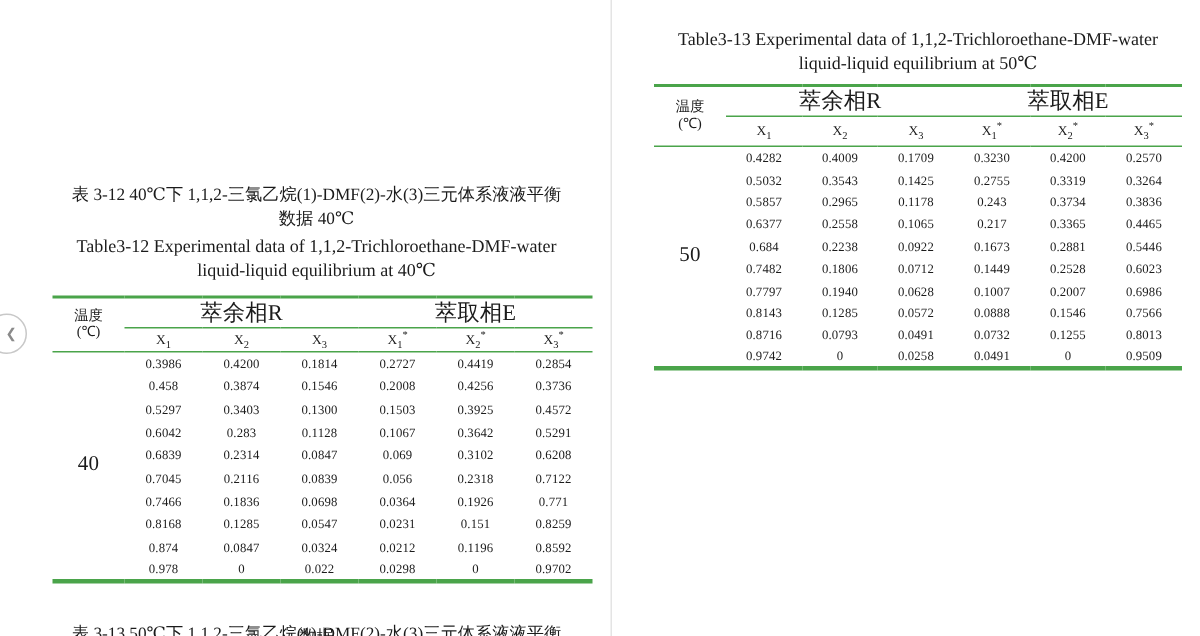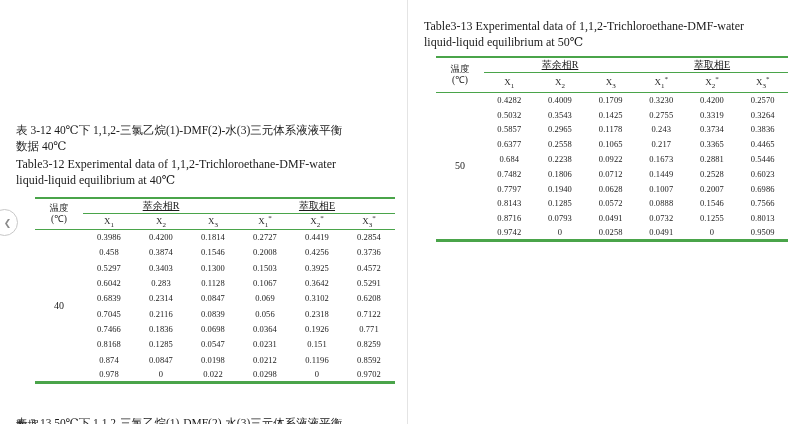--- a/index.html
+++ b/index.html
@@ -3,42 +3,42 @@
 <meta charset="utf-8">
 <style>
   :root { --green:#4aa44a; --ink:#1b1b1b; }
   * { margin:0; padding:0; box-sizing:border-box; }
   html,body { width:800px; height:424px; background:#ffffff; overflow:hidden;
               font-family:"Liberation Serif","DejaVu Serif",serif; color:var(--ink); }
   .screen { position:relative; width:800px; height:424px; background:#fff; }
 
   .divider { position:absolute; left:407px; top:0; width:1px; height:424px; background:#e4e4e4; }
 
-  .caption { position:absolute; white-space:nowrap; line-height:15px; }
+  .caption { position:absolute; text-align:center; white-space:nowrap; line-height:15px; }
   .zh { font-size:11.5px; }
   .en { font-size:12px; }
   .cap-left  { left:16px;  width:390px; }
   .cap-right { left:424px; width:376px; }
 
   table.eq-table { position:absolute; border-collapse:collapse; table-layout:fixed;
                    border-top:2px solid var(--green); border-bottom:3px solid var(--green); }
   .t0 { left:35px;  top:197px; width:360px; }
   .t1 { left:436px; top:56px;  width:352px; }
 
   th, td { text-align:center; vertical-align:middle; font-weight:normal; padding:0; }
   .temp-th { width:48px; border-bottom:1.5px solid var(--green); font-size:9.5px; line-height:11px;font-family:Liberation Serif, serif; }
-  .group-th { border-bottom:1px solid var(--green); font-size:10px; height:14px;text-decoration:underline; }
+  .group-th { border-bottom:1px solid var(--green); font-size:15px; height:14px; }
   .t1 .group-th { height:15px; }
   .x-row th { border-bottom:1.5px solid var(--green); font-size:9px; height:16px; }
   .t1 .x-row th { height:20px; }
   .x-row sub { font-size:7px; }
   .x-row sup { font-size:7px; }
   tbody td { font-size:8.5px; height:15.3px; letter-spacing:0.1px; }
   .t1 tbody td { height:14.8px; }
-  .temp-td { font-size:10px; }
+  .temp-td { font-size:14px; }
 
   .nav-circle { position:absolute; left:-9px; top:209px; width:27px; height:27px;
                 border-radius:50%; border:1px solid #c8c8c8; background:#fff;
                 cursor:pointer; display:flex; align-items:center; justify-content:center; }
   .nav-circle .chev { font-size:9px; color:#8a8a8a; margin-left:6px;
                       font-family:"DejaVu Sans",sans-serif; }
 </style>
 </head>
 <body>
 
@@ -131,21 +131,21 @@
             <td>0.8168</td>
             <td>0.1285</td>
             <td>0.0547</td>
             <td>0.0231</td>
             <td>0.151</td>
             <td>0.8259</td>
           </tr>
           <tr>
             <td>0.874</td>
             <td>0.0847</td>
-            <td>0.0198</td>
+            <td>0.0324</td>
             <td>0.0212</td>
             <td>0.1196</td>
             <td>0.8592</td>
           </tr>
           <tr>
             <td>0.978</td>
             <td>0</td>
             <td>0.022</td>
             <td>0.0298</td>
             <td>0</td>

